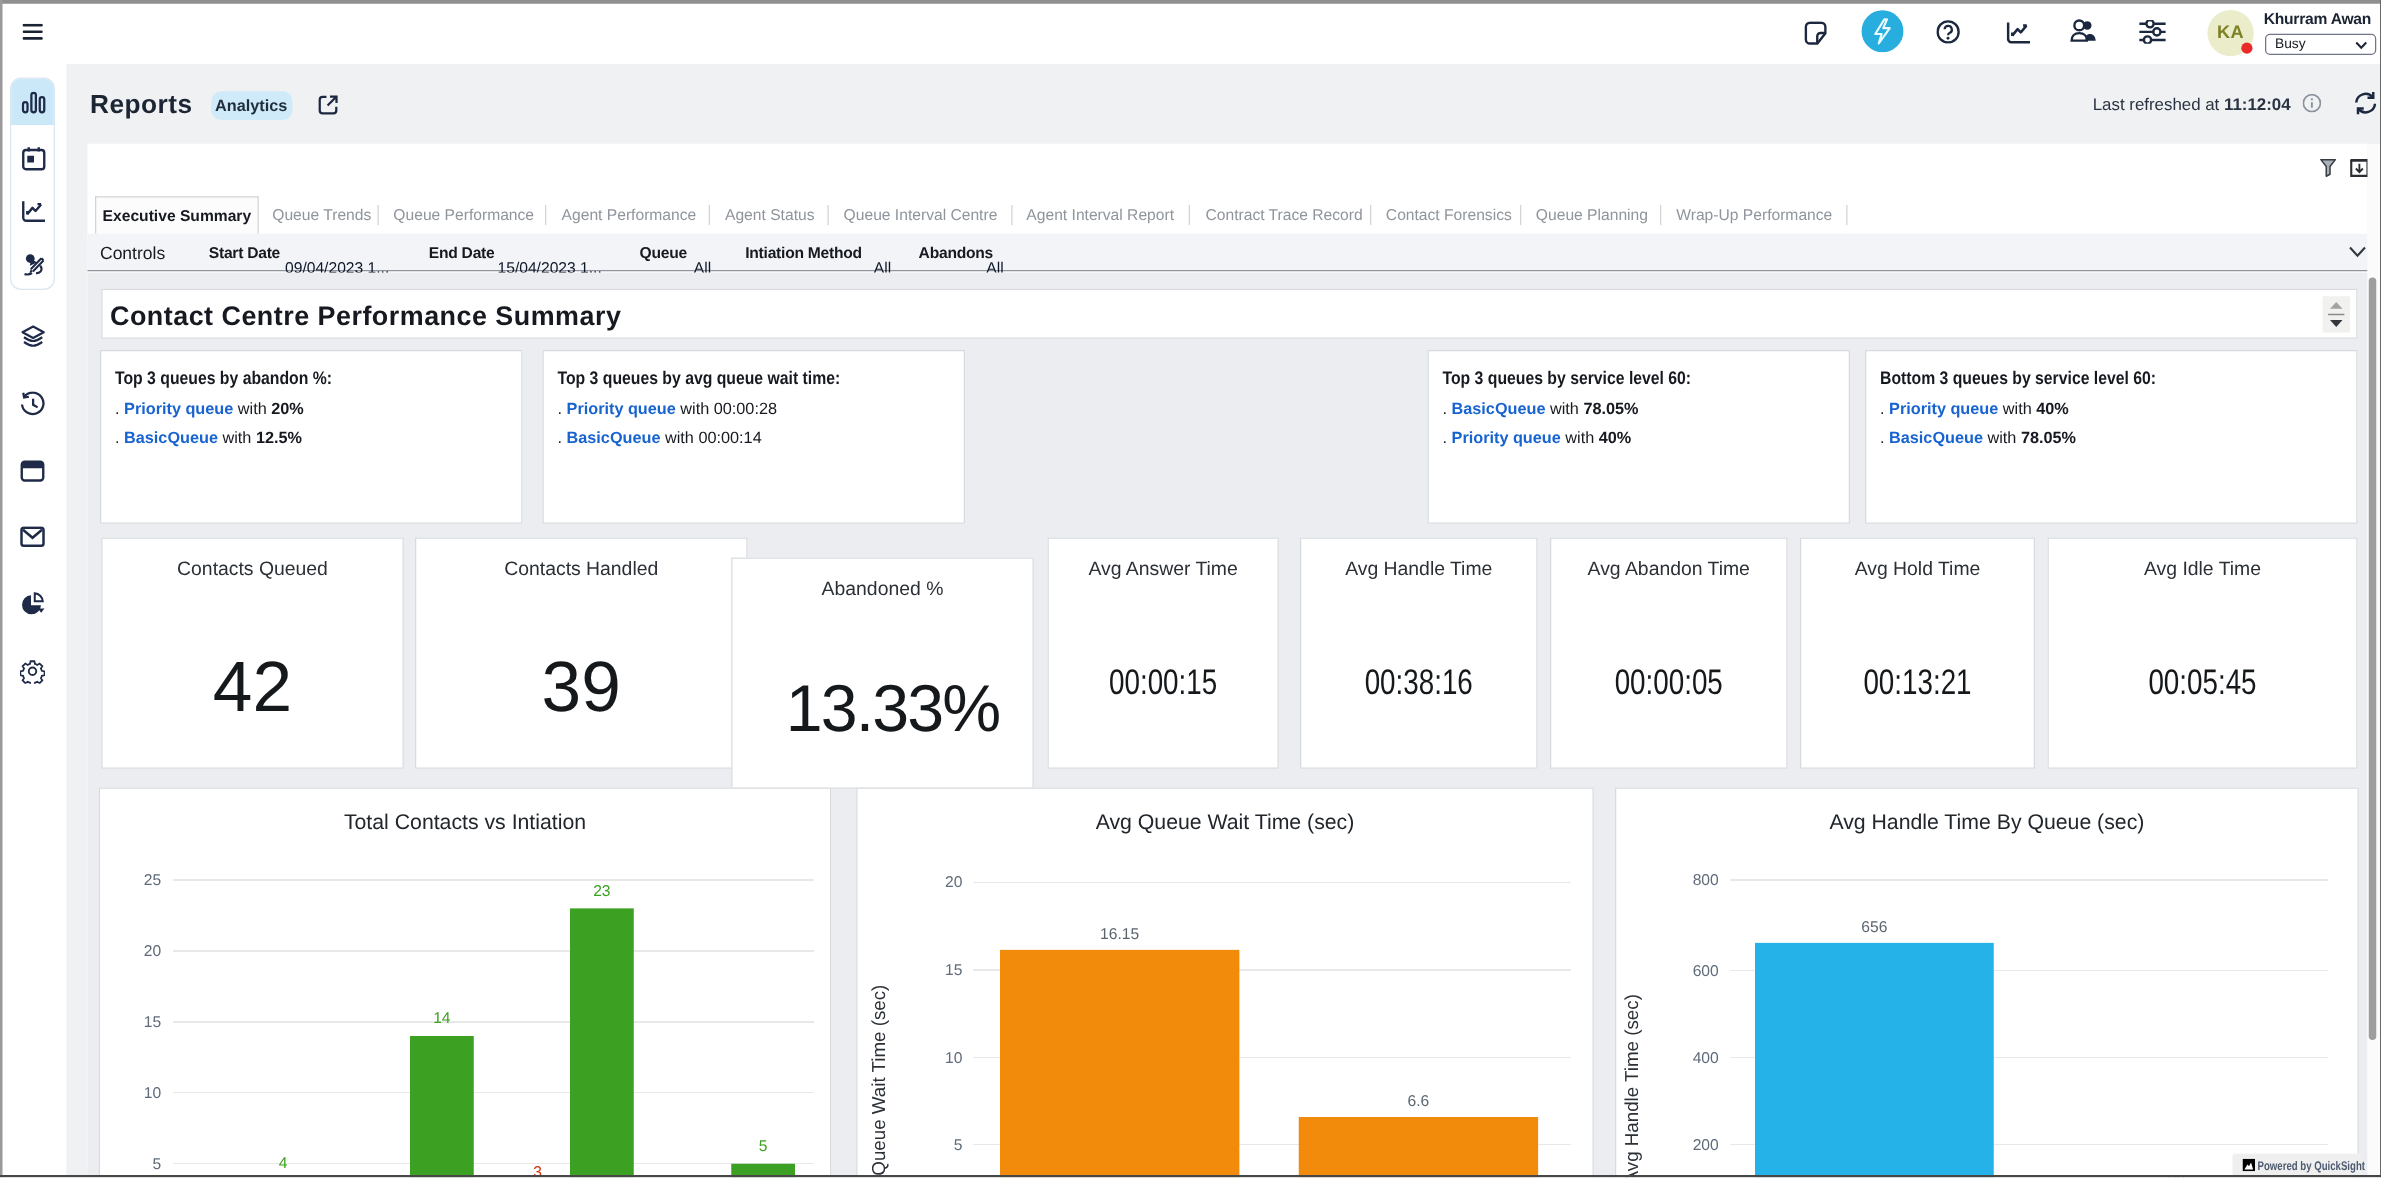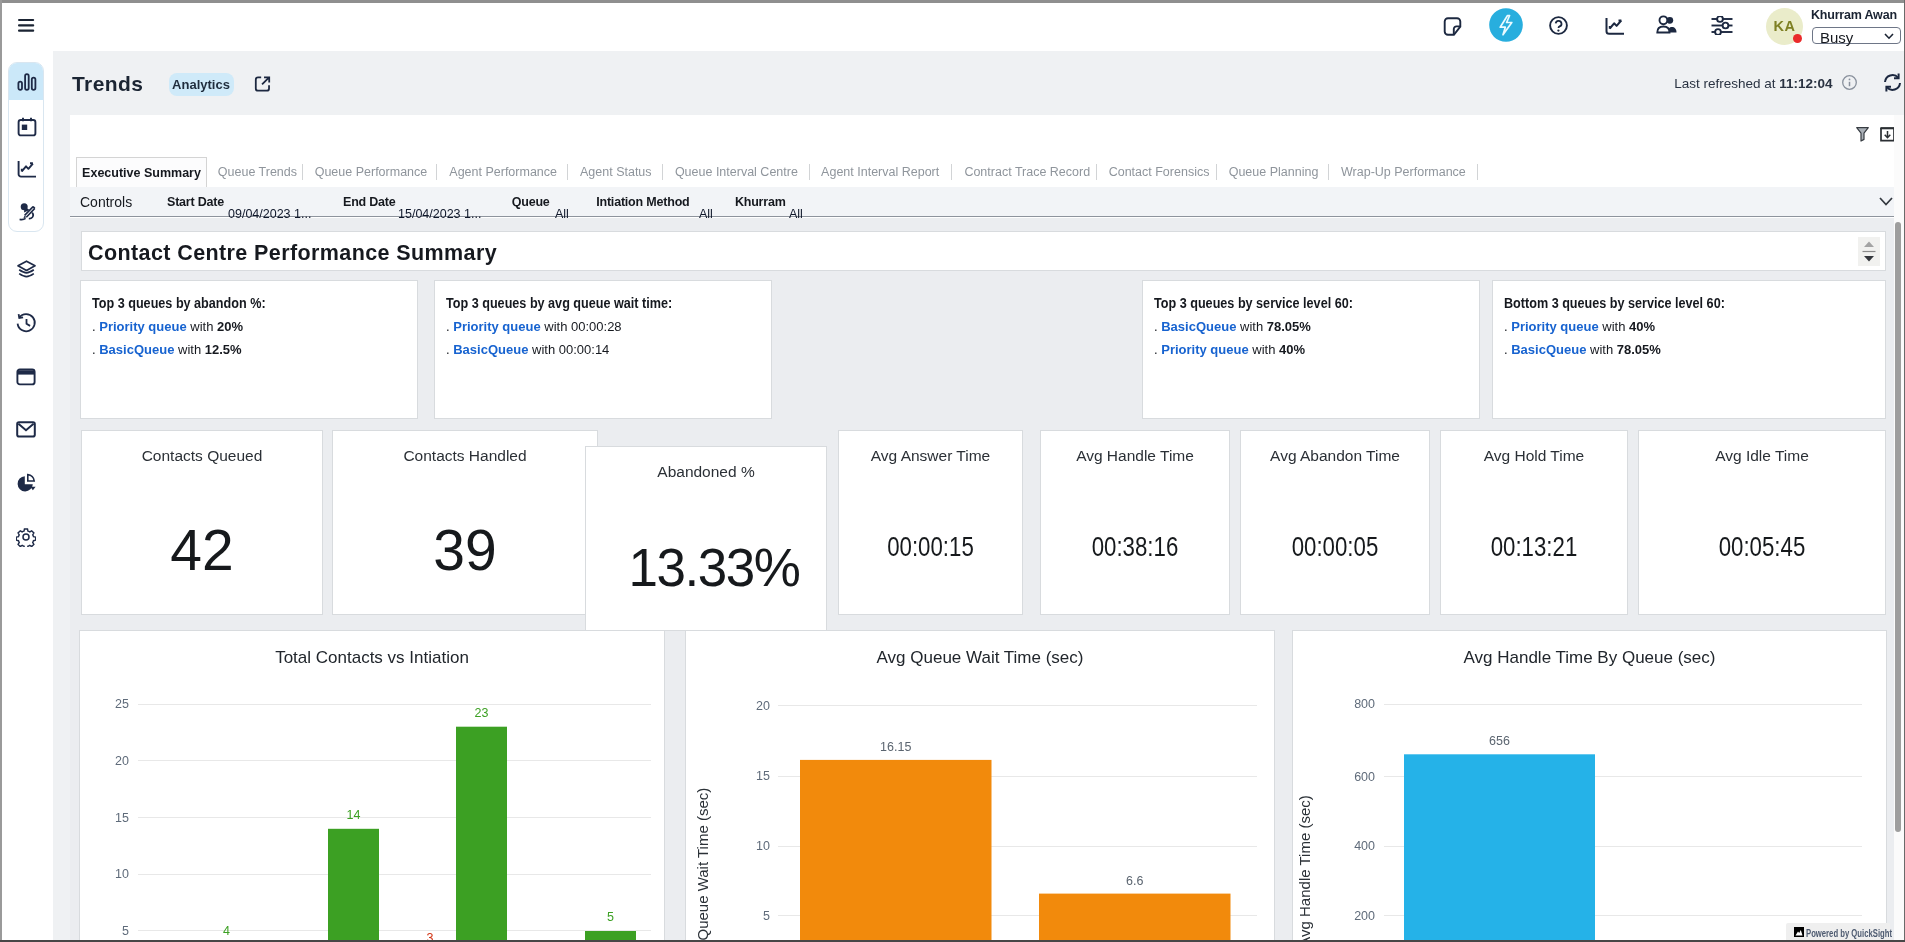--- a/index.html
+++ b/index.html
@@ -91,21 +91,21 @@
           <path d="M1.5 16 H22.5"></path>
       </g>
       <circle cx="10" cy="3" r="2.9" fill="#fff" stroke="#1c2840" stroke-width="1.9"></circle>
       <circle cx="15.5" cy="9.5" r="2.9" fill="#fff" stroke="#1c2840" stroke-width="1.9"></circle>
       <circle cx="8" cy="16" r="2.9" fill="#fff" stroke="#1c2840" stroke-width="1.9"></circle>
     </svg>
     <div class="abs" style="left:1764px;top:4.5px;width:37px;height:37px;border-radius:50%;background:#eaecca;color:#7e8024;font-size:14.5px;font-weight:bold;text-align:center;line-height:37px;letter-spacing:0.5px;">KA</div>
     <div class="abs" style="left:1790.5px;top:30.8px;width:9.4px;height:9.4px;border-radius:50%;background:#ea2a2a;"></div>
     <div class="abs" style="left:1809px;top:5px;font-size:12.5px;font-weight:bold;color:#1b2433;white-space:nowrap;letter-spacing:-0.2px;">Khurram Awan</div>
     <div class="abs" style="left:1810px;top:23.5px;width:89px;height:17.5px;border:1px solid #6e7687;border-radius:4px;background:#fff;">
-      <div class="abs" style="left:7px;top:1px;font-size:15px;color:#16191f;">Busy</div>
+      <div class="abs" style="left:7px;top:1px;font-size:11px;color:#16191f;">Busy</div>
       <svg class="abs" style="right:6px;top:5px" width="10" height="7" viewBox="0 0 10 7">
           <path d="M1 1 L5 5.2 L9 1" fill="none" stroke="#1b2433" stroke-width="1.6"></path>
         </svg>
     </div>
   </div>
   <div class="abs" id="sidebar">
     <div id="sbgroup">
       <div id="sbactive"></div>
       <svg class="abs" style="left:8px;top:10px" width="20" height="19" viewBox="0 0 20 19">
         <g fill="none" stroke="#1e2a47" stroke-width="1.8">
@@ -155,21 +155,21 @@
       <path d="M8.8 3.2 a7.6 7.6 0 1 0 8 8 l-8 0 z" fill="#1e2a47"></path>
       <path d="M11.8 1.6 a7 7 0 0 1 6.4 6.4 l-6.4 0 z" fill="none" stroke="#1e2a47" stroke-width="1.6"></path>
       <path d="M14.2 13.8 h5.4 l-2.7 3.4 z" fill="#1e2a47"></path>
     </svg>
     <svg class="abs" style="left:14px;top:476px" width="20" height="20" viewBox="0 0 20 20">
       <path d="M8.4 1.6 h3.2 l0.5 2.3 a6.4 6.4 0 0 1 1.9 0.8 l2 -1.2 2.3 2.3 -1.2 2 a6.4 6.4 0 0 1 0.8 1.9 l2.3 0.5 v3.2 l-2.3 0.5 a6.4 6.4 0 0 1 -0.8 1.9 l1.2 2 -2.3 2.3 -2 -1.2 a6.4 6.4 0 0 1 -1.9 0.8 l-0.5 2.3 h-3.2 l-0.5 -2.3 a6.4 6.4 0 0 1 -1.9 -0.8 l-2 1.2 -2.3 -2.3 1.2 -2 a6.4 6.4 0 0 1 -0.8 -1.9 l-2.3 -0.5 v-3.2 l2.3 -0.5 a6.4 6.4 0 0 1 0.8 -1.9 l-1.2 -2 2.3 -2.3 2 1.2 a6.4 6.4 0 0 1 1.9 -0.8 z" fill="none" stroke="#1e2a47" stroke-width="1.5" transform="scale(0.95) translate(0.5,0.5)"></path>
       <circle cx="10" cy="10" r="3" fill="none" stroke="#1e2a47" stroke-width="1.5"></circle>
     </svg>
   </div>
   <div class="abs" id="content">
-    <div class="abs" id="hdr-title">Trends</div>
+    <div class="abs" id="hdr-title">Reports</div>
     <div class="abs" id="hdr-badge">Analytics</div>
     <svg class="abs" style="left:201px;top:23.5px" width="17" height="18" viewBox="0 0 19 19">
       <path d="M8 2.2 H4.6 a2.6 2.6 0 0 0 -2.6 2.6 v9.6 a2.6 2.6 0 0 0 2.6 2.6 h9.6 a2.6 2.6 0 0 0 2.6 -2.6 V11" fill="none" stroke="#1c2840" stroke-width="2"></path>
       <path d="M11.2 2 h5.8 v5.8 M16.6 2.4 L9 10" fill="none" stroke="#1c2840" stroke-width="2"></path>
     </svg>
     <div class="abs" id="hdr-refresh">Last refreshed at <b>11:12:04</b></div>
     <svg class="abs" style="left:1789px;top:23.5px" width="15" height="15" viewBox="0 0 15 15">
       <circle cx="7.5" cy="7.5" r="6.8" fill="none" stroke="#89919d" stroke-width="1.3"></circle>
       <circle cx="7.5" cy="4.4" r="0.9" fill="#89919d"></circle>
       <path d="M7.5 6.8 v4.4" stroke="#89919d" stroke-width="1.5"></path>
@@ -215,21 +215,21 @@
       <div class="abs" id="controls">
         <div class="val" style="left:10px;top:7px;font-size:14px;color:#16191f;">Controls</div>
         <div class="lbl" style="left:97px">Start Date</div>
         <div class="val" style="left:158px">09/04/2023 1...</div>
         <div class="lbl" style="left:273px">End Date</div>
         <div class="val" style="left:328px">15/04/2023 1...</div>
         <div class="lbl" style="left:441.7px">Queue</div>
         <div class="val" style="left:485px">All</div>
         <div class="lbl" style="left:526.2px">Intiation Method</div>
         <div class="val" style="left:629px">All</div>
-        <div class="lbl" style="left:664.9px">Khurram</div>
+        <div class="lbl" style="left:664.9px">Abandons</div>
         <div class="val" style="left:719px">All</div>
         <svg class="abs" style="left:1809px;top:10px" width="14" height="10" viewBox="0 0 14 10">
             <path d="M1 1 L7 7.6 L13 1" fill="none" stroke="#33383f" stroke-width="1.7"></path>
           </svg>
       </div>
       <div class="abs" id="sheet">
         <div class="card" id="titlebar">
             <h1>Contact Centre Performance Summary</h1>
           <div class="abs" style="left:1776px;top:5px;width:22px;height:29px;background:#f1f1ef;">
             <svg width="22" height="29" viewBox="0 0 22 29">

